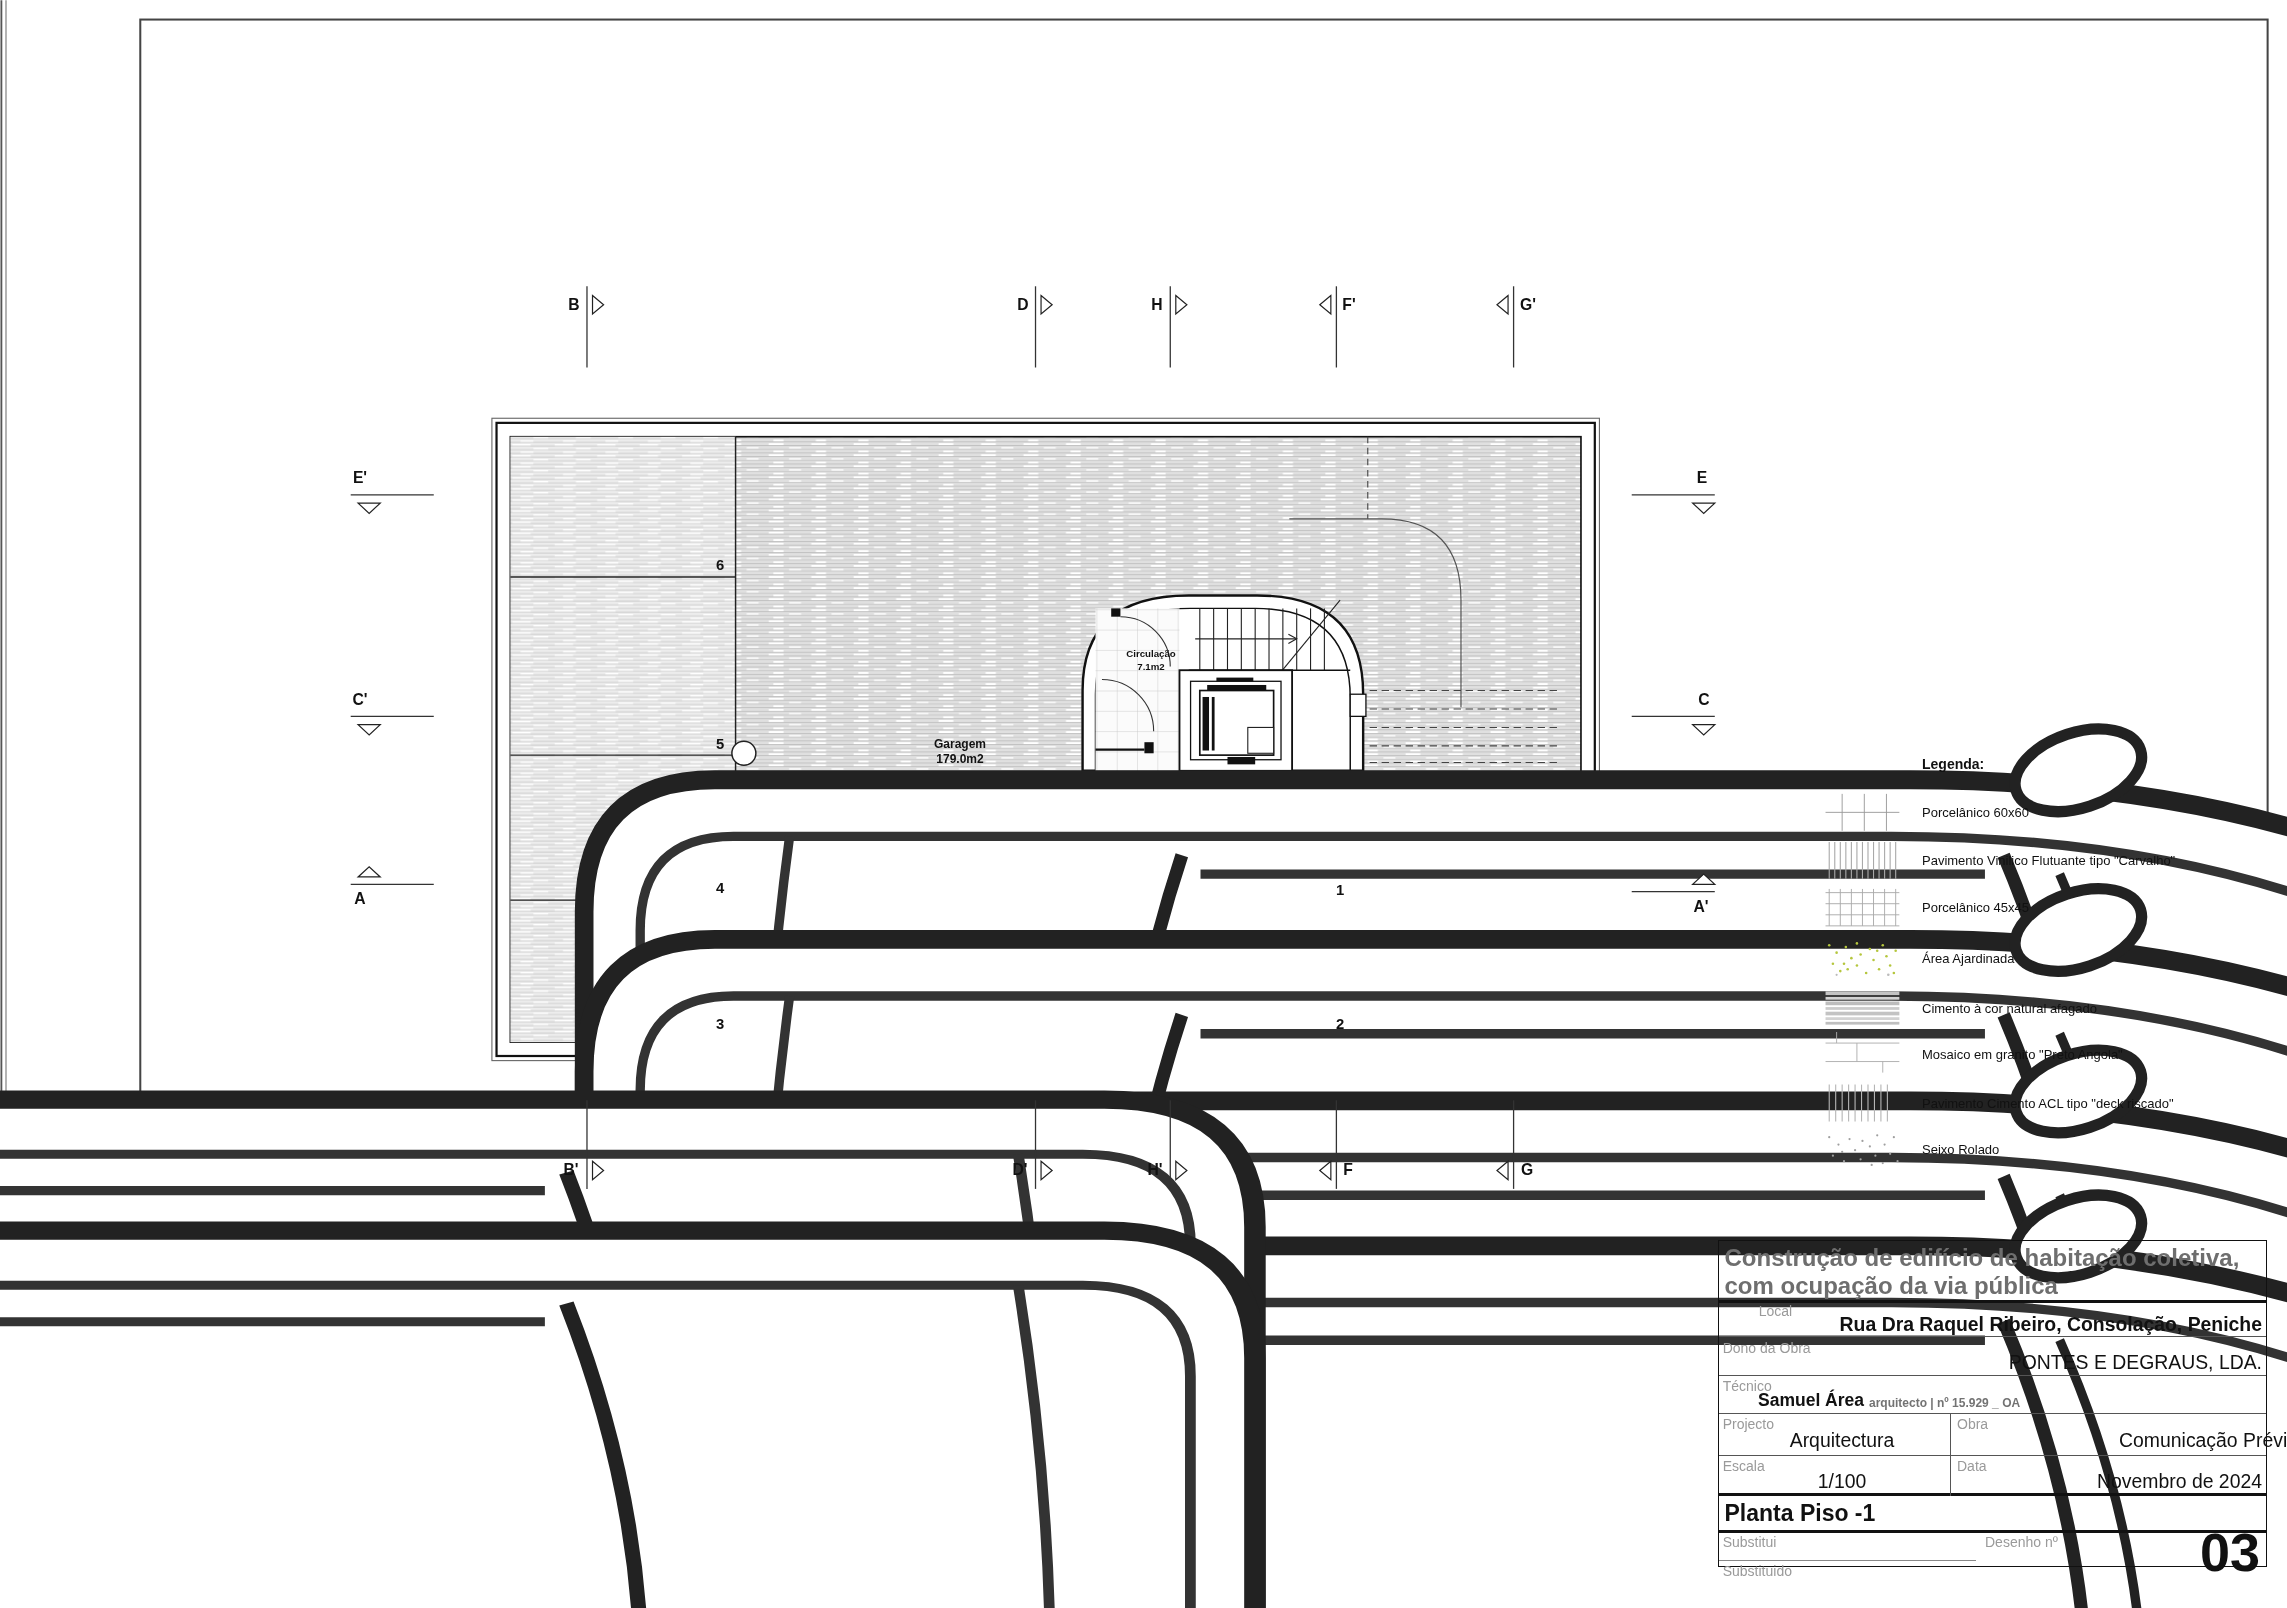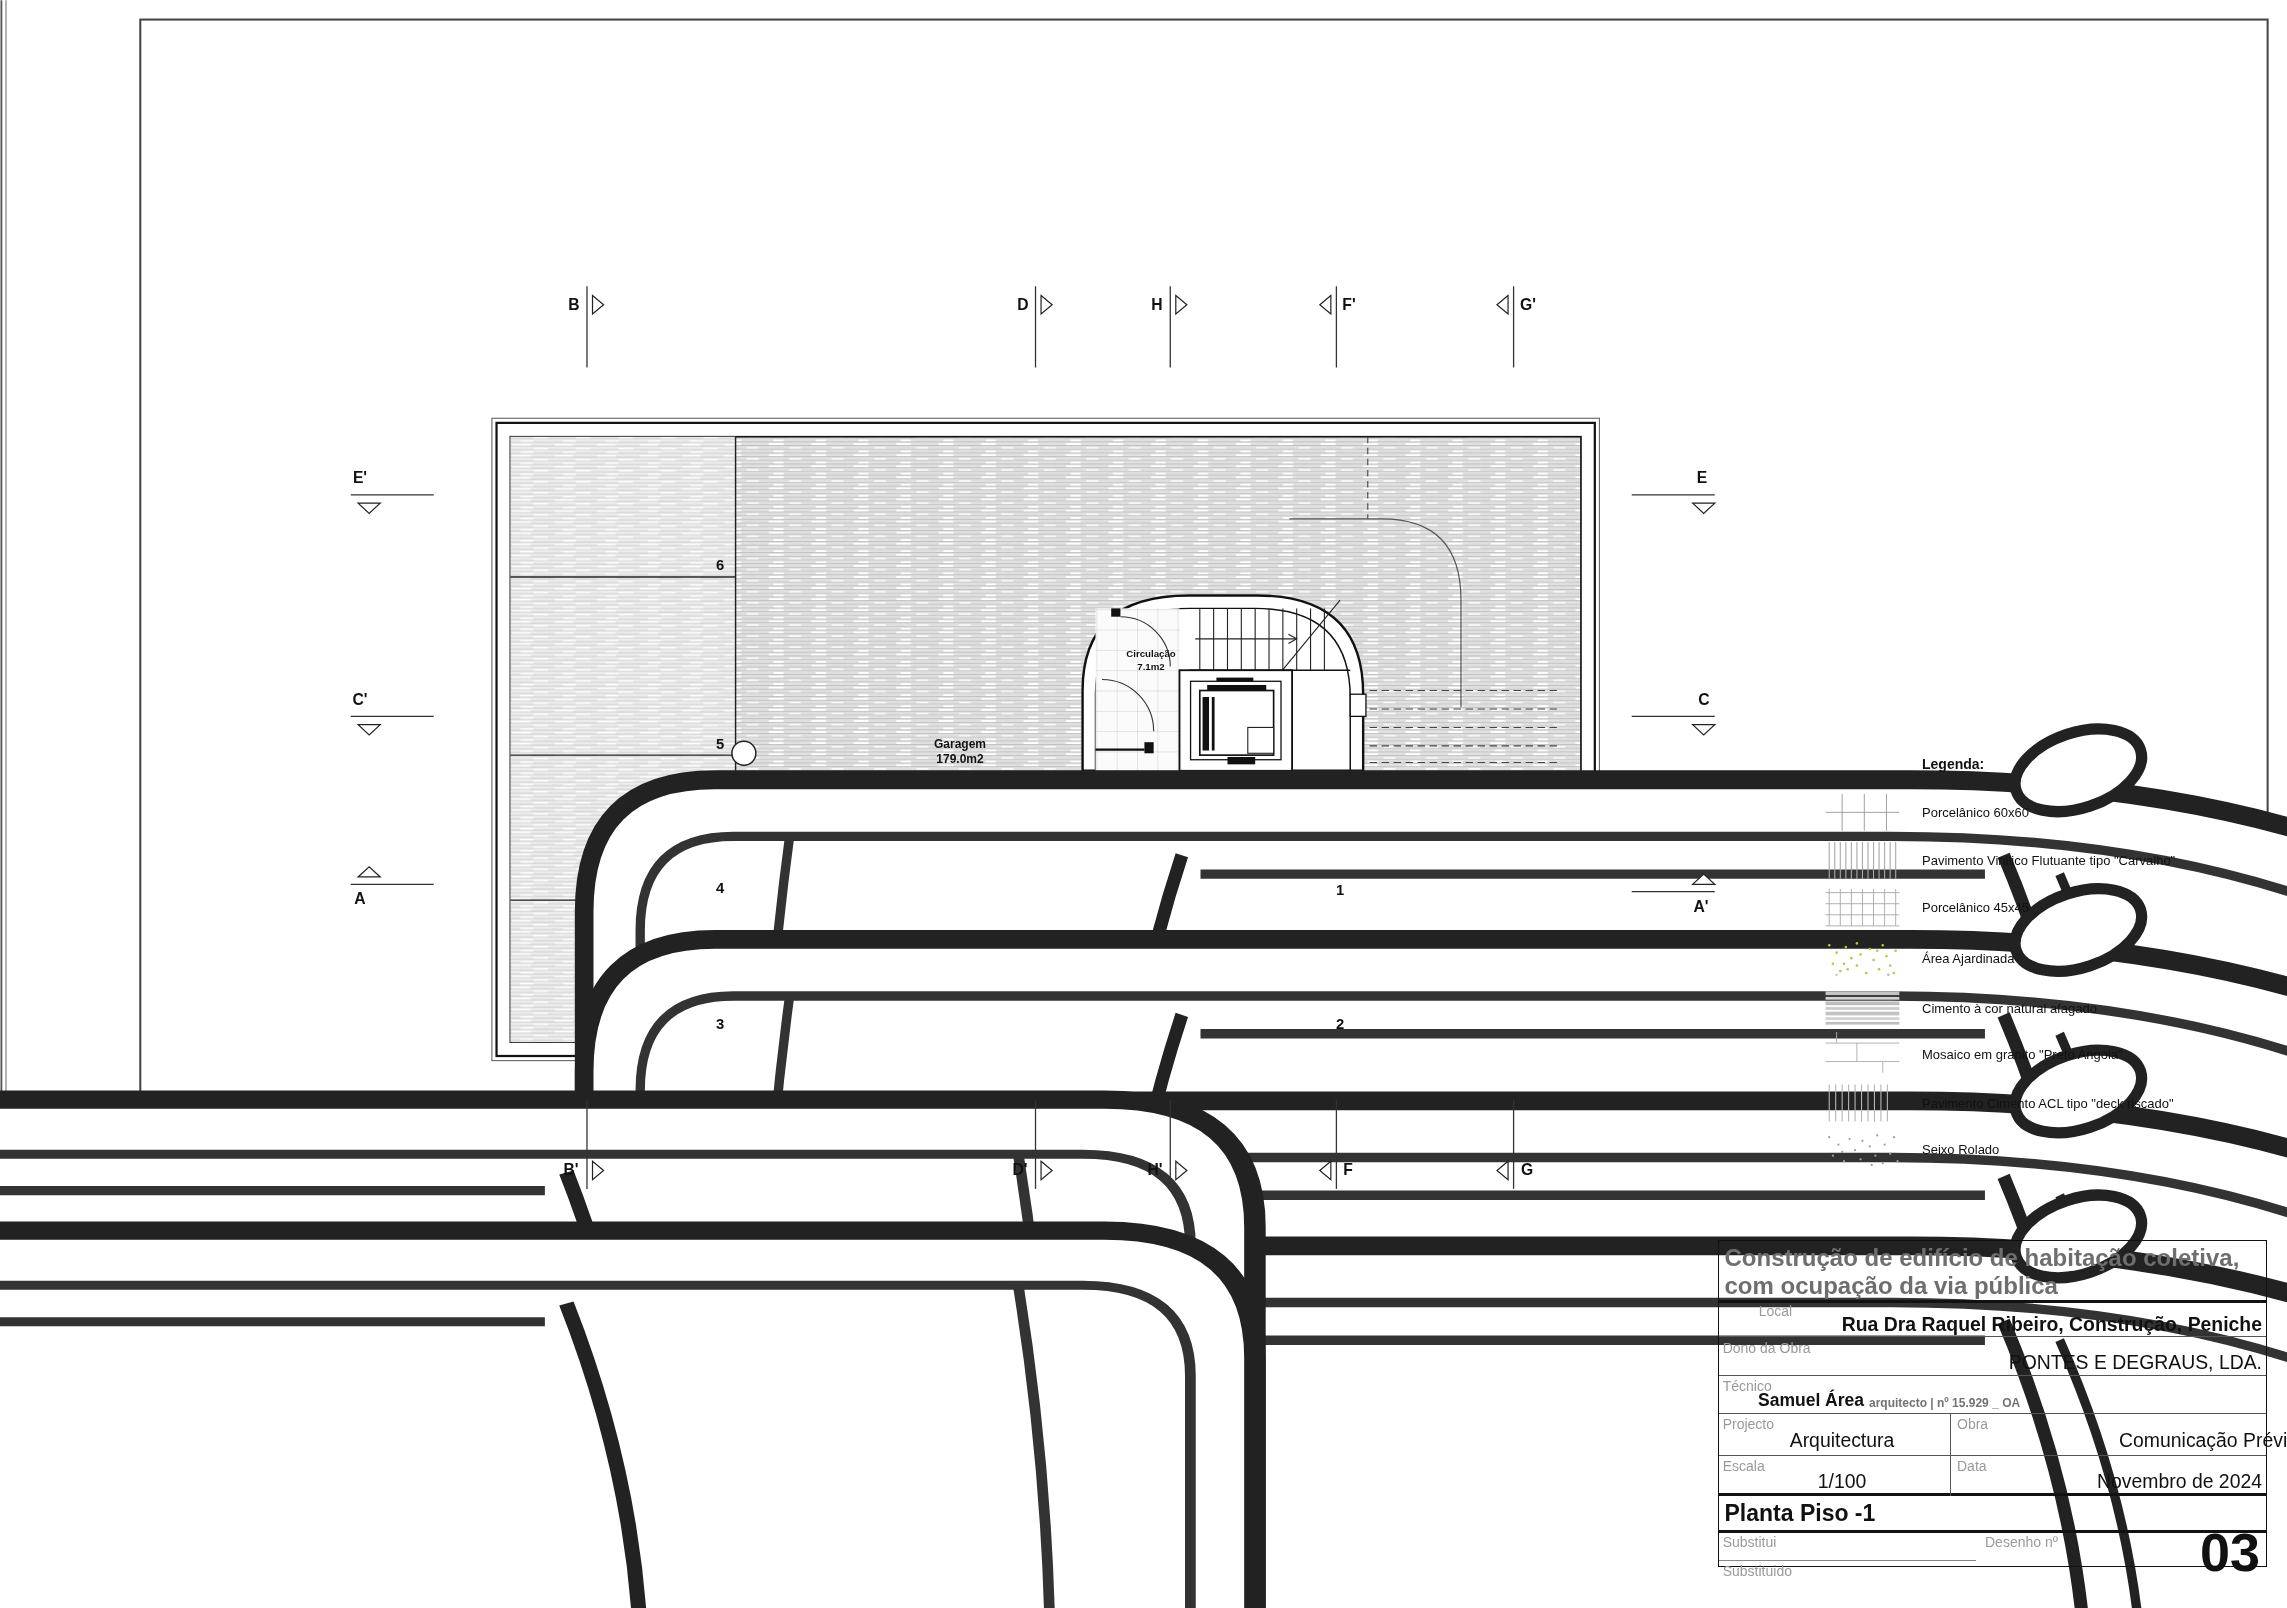--- a/index.html
+++ b/index.html
@@ -355,21 +355,21 @@
   <div class="hline thin" style="left:0;top:172px;width:100%;height:0.9px;"></div>
   <div class="hline thin" style="left:0;top:214px;width:100%;height:0.9px;"></div>
   <div class="hline" style="left:0;top:252px;width:100%;height:2.8px;"></div>
   <div class="hline" style="left:0;top:289px;width:100%;height:2.8px;"></div>
   <div class="vline thin" style="left:231px;top:172px;width:0.9px;height:83px;"></div>
   <div class="hline" style="left:0;top:319px;width:257px;height:0.9px;background:#888;"></div>
   <div style="position:relative;width:100%;height:100%;">
     <span class="t tl b titlegray" style="left:5.5px;top:16.6px;font-size:24px;">Construção de edifício de habitação coletiva,</span>
     <span class="t tl b titlegray" style="left:5.5px;top:45px;font-size:24px;">com ocupação da via pública</span>
     <span class="t tl gray" style="left:3.7px;top:70px;font-size:14px;margin-left:36px;">Local</span>
-    <span class="tr t b" style="position:absolute;left:543px;top:72px;font-size:19.4px;">Rua Dra Raquel Ribeiro, Construção, Peniche</span>
+    <span class="tr t b" style="position:absolute;left:543px;top:72px;font-size:19.4px;">Rua Dra Raquel Ribeiro, Consolação, Peniche</span>
     <span class="t tl gray" style="left:3.7px;top:107px;font-size:14px;">Dono da Obra</span>
     <span class="tr t" style="position:absolute;left:543px;top:110px;font-size:19.4px;">PONTES E DEGRAUS, LDA.</span>
     <span class="t tl gray" style="left:3.7px;top:145px;font-size:14px;">Técnico</span>
     <span class="t tl b" style="left:39px;top:159px;font-size:17.5px;">Samuel Área</span>
     <span class="t tl b" style="left:150px;top:162px;font-size:12px;color:#737373;">arquitecto | nº 15.929 _ OA</span>
     <span class="t tl gray" style="left:3.7px;top:183px;font-size:14px;">Projecto</span>
     <span class="t tc" style="position:absolute;left:123px;top:188px;font-size:19.4px;">Arquitectura</span>
     <span class="t tl gray" style="left:238px;top:183px;font-size:14px;">Obra</span>
     <span class="tr t" style="position:absolute;left:543px;top:188px;font-size:19.4px;margin-left:36px;">Comunicação Prévia</span>
     <span class="t tl gray" style="left:3.7px;top:225px;font-size:14px;">Escala</span>

